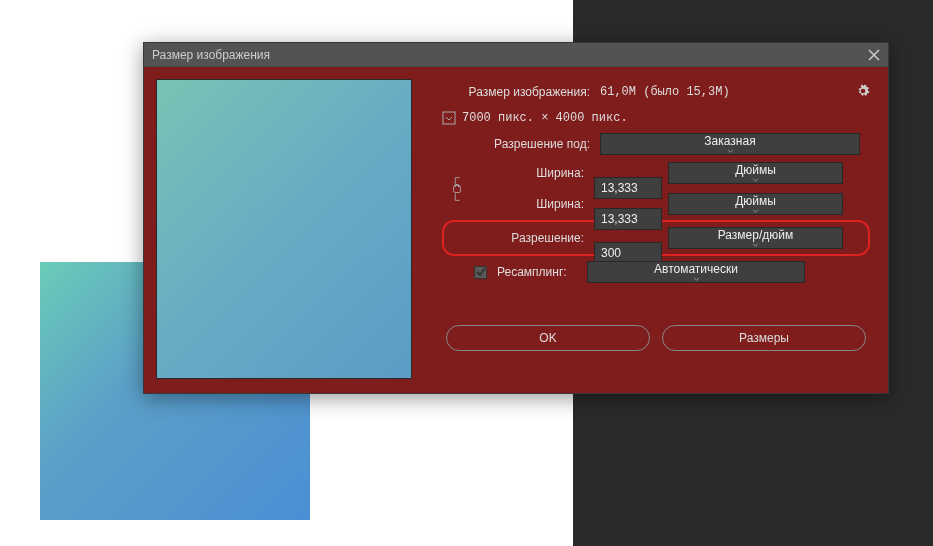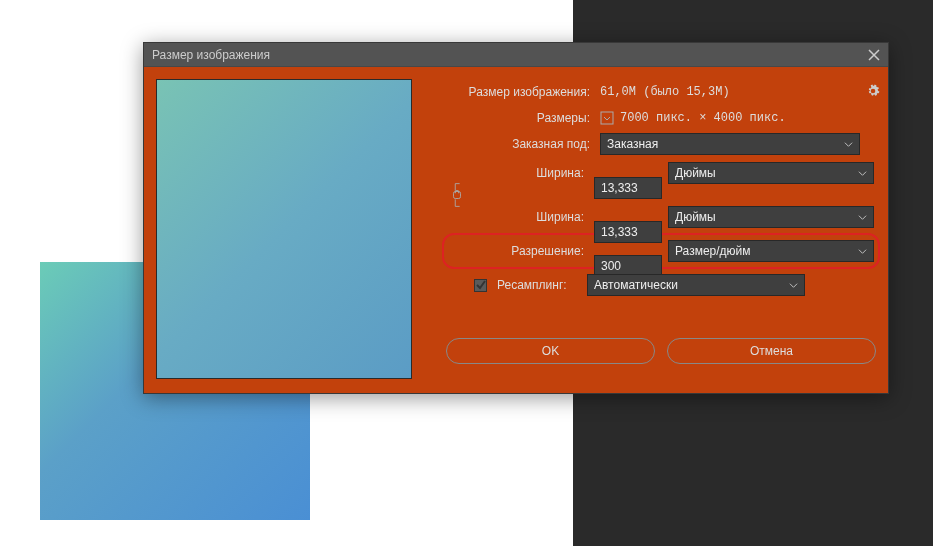--- a/index.html
+++ b/index.html
@@ -1,42 +1,42 @@
 <!DOCTYPE html>
 <html><head>
   <meta charset="utf-8">
   <style>
     *{box-sizing:border-box;margin:0;padding:0;font-family:Arial,sans-serif;font-size:12px;}
     body{width:933px;height:546px;position:relative;overflow:hidden;background:#fff;}
     .bg-right{position:absolute;right:0;top:0;width:360px;height:546px;background:#2a2a2a;}
     .bg-gradient{position:absolute;left:40px;top:262px;width:270px;height:258px;background:linear-gradient(135deg,#6bccb7 0%,#5ba0c8 40%,#4a8fd4 100%);}
-    .dialog{position:absolute;left:143px;top:42px;width:746px;height:352px;background:#c2410c;border:1px solid #383838;box-shadow:0 4px 20px rgba(0,0,0,0.4);}
+    .dialog{position:absolute;left:143px;top:42px;width:746px;height:352px;background:#7f1d1d;border:1px solid #383838;box-shadow:0 4px 20px rgba(0,0,0,0.4);}
     .titlebar{height:24px;background:#535353;display:flex;align-items:center;padding:0 8px;color:#ccc;border-bottom:1px solid #484848;}
     .titlebar span{flex:1;}
     .close-x{width:12px;height:12px;cursor:pointer;stroke:#ccc;stroke-width:1.5;}
     .content{display:flex;height:calc(100% - 24px);}
     .preview{width:280px;padding:12px;}
     .preview-box{width:256px;height:300px;background:linear-gradient(135deg,#79c3b4 0%,#68abc4 50%,#5b9cc5 100%);border:1px solid #2a2a2a;}
     .form{flex:1;padding:12px 18px;color:#ddd;}
     .row{display:flex;align-items:center;height:26px;gap:6px;}
     .lab{text-align:right;width:152px;padding-right:4px;}
     .val{color:#ddd;font-family:Liberation Mono, monospace;}
     .gear{margin-left:auto;}
     .gear svg{width:14px;height:14px;fill:#ccc;}
     .dim-icon{width:14px;height:14px;}
     .sel,.inp{background:#3f3f3f;border:1px solid #282828;color:#eee;height:22px;padding:0 6px;display:flex;align-items:center;}
-    .sel{justify-content:space-between;}
+    .sel{justify-content:space-between;flex-direction:column;}
     .sel-wide{width:260px;}
-    .sel-unit{width:206px;}
+    .sel-unit{width:175px;}
     .inp{width:68px;margin-top:29px;}
     .chev{width:9px;height:9px;}
     .link-row{display:flex;align-items:center;margin:4px 0;}
     .link-icon{width:30px;display:flex;justify-content:center;}
     .link-icon svg{width:14px;height:28px;stroke:#aaa;fill:none;stroke-width:1;}
-    .wh{display:flex;flex-direction:column;gap:20px;align-items:flex-end;}
+    .wh{display:flex;flex-direction:column;gap:7px;align-items:flex-end;}
     .wh .row{height:24px;}
     .wh .lab{width:116px;}
     .hl{border:2px solid #d22;border-radius:12px;padding:3px 4px;margin:3px 0;}
     .hl .lab{width:140px;}
     .chk{width:13px;height:13px;background:#5a5a5a;border:1px solid #333;display:flex;align-items:center;justify-content:center;margin-right:4px;}
     .chk svg{width:10px;height:10px;stroke:#333;stroke-width:2;fill:none;}
     .btns{display:flex;gap:12px;margin-top:40px;padding:0 4px;}
     .btn{flex:1;height:26px;border:1px solid #888;border-radius:13px;background:transparent;color:#ddd;display:flex;align-items:center;justify-content:center;cursor:pointer;}
   </style>
 </head>
@@ -62,30 +62,29 @@
         <div class="lab">Размер изображения:</div>
         <div class="val">61,0M (было 15,3M)</div>
         <div class="gear">
           <svg viewBox="0 0 24 24">
               <path d="M12 8a4 4 0 100 8 4 4 0 000-8zm9 4l2 1-1 3-2-.5c-.4.5-.9 1-1.5 1.3l.3 2.2-3 1-1-2c-.6.1-1.2.1-1.8 0l-1 2-3-1 .3-2.2c-.6-.3-1.1-.8-1.5-1.3l-2 .5-1-3 2-1c0-.3 0-.7 0-1l-2-1 1-3 2 .5c.4-.5.9-1 1.5-1.3L8 2l3-1 1 2c.6-.1 1.2-.1 1.8 0l1-2 3 1-.3 2.2c.6.3 1.1.8 1.5 1.3l2-.5 1 3-2 1c0 .3 0 .7 0 1z"></path>
             </svg>
         </div>
       </div>
 
       <div class="row">
-        <div class="lab">Размеры:</div>
         <svg class="dim-icon" viewBox="0 0 14 14">
             <rect x="1" y="1" width="12" height="12" fill="none" stroke="#aaa"></rect>
             <path d="M4 6l3 3 3-3" fill="none" stroke="#aaa"></path>
           </svg>
         <div class="val">7000 пикс. × 4000 пикс.</div>
       </div>
 
       <div class="row">
-        <div class="lab">Заказная под:</div>
+        <div class="lab">Разрешение под:</div>
         <div class="sel sel-wide">
           <span>Заказная</span>
           <svg class="chev" viewBox="0 0 10 10">
               <path d="M1 3l4 4 4-4" fill="none" stroke="#ccc"></path>
             </svg>
         </div>
       </div>
 
       <div class="link-row">
         <div class="link-icon">
@@ -152,19 +151,19 @@
               <path d="M1 3l4 4 4-4" fill="none" stroke="#ccc"></path>
             </svg>
         </div>
       </div>
 
       <div class="btns">
         <div class="btn">
             <span>OK</span>
           </div>
         <div class="btn">
-            <span>Отмена</span>
+            <span>Размеры</span>
           </div>
       </div>
 
     </div>
   </div>
 </div>
 
 </body></html>

